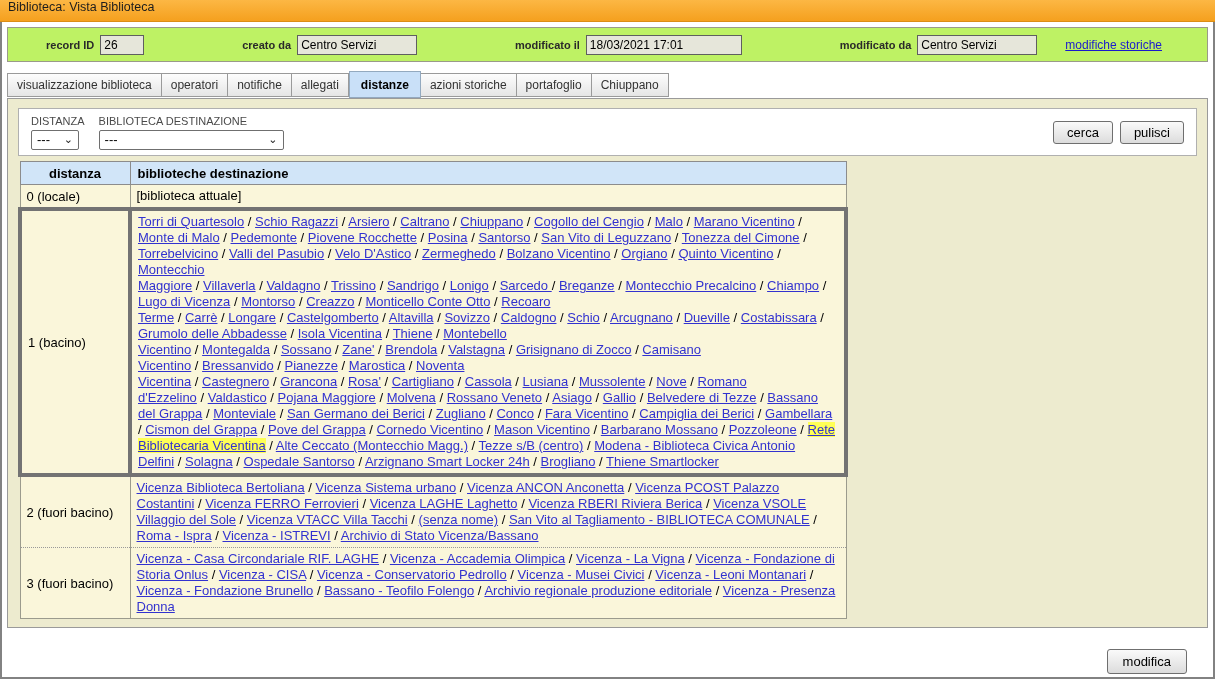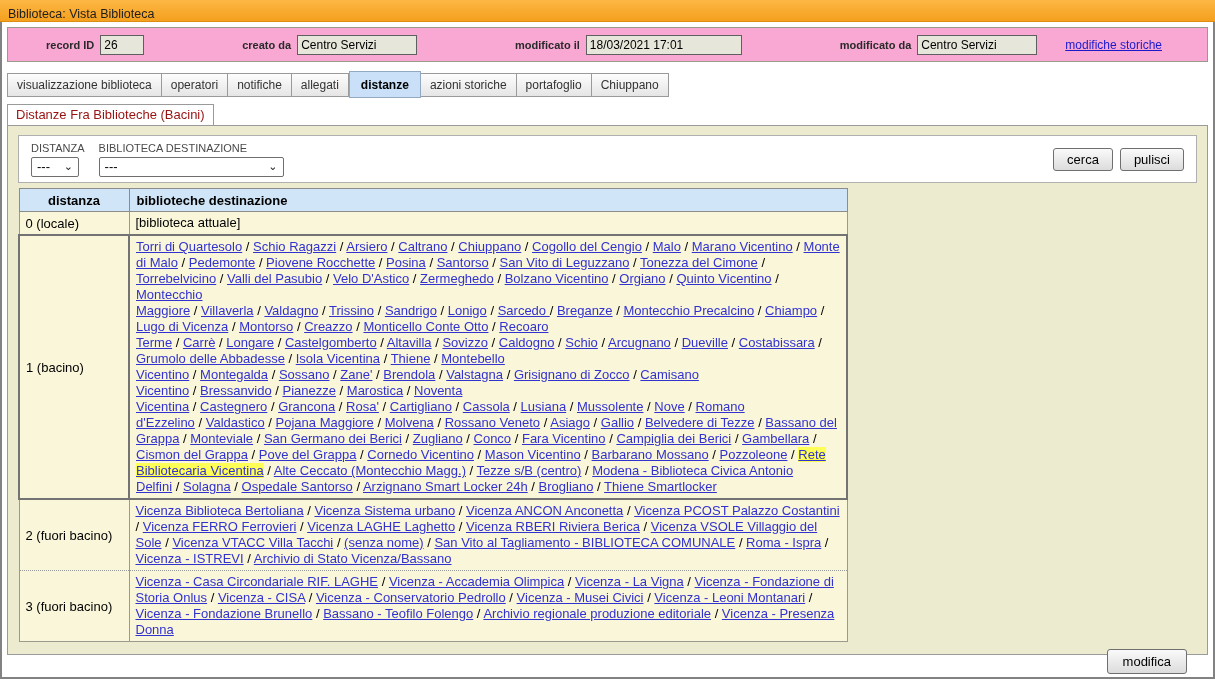--- a/index.html
+++ b/index.html
@@ -1,27 +1,27 @@
 <!DOCTYPE html>
 <html><head>
 <meta charset="utf-8">
 <style>
   html,body{margin:0;padding:0;background:#ffffff;font-family:"Liberation Sans",sans-serif;}
   .window{position:relative;width:1215px;height:680px;overflow:hidden;background:#fff;}
 
   
   .titlebar{height:22px;background:linear-gradient(#fcb744,#f5a01e);border-bottom:1px solid #db8d14;
-    display:flex;align-items:flex-end;padding-left:8px;box-sizing:border-box;}
+    display:flex;align-items:flex-start;padding-left:8px;box-sizing:border-box;}
   .titlebar span{font-size:12.5px;color:#1d1d1d;}
 
   
   .frame{position:relative;height:657px;border:2px solid #828282;border-top:none;box-sizing:border-box;background:#fff;overflow:hidden;}
 
   
-  .recordbar{margin:5px 5px 0 5px;height:35px;background:#f9a8d4;border:1px solid #9a9a8a;
+  .recordbar{margin:5px 5px 0 5px;height:35px;background:#bef264;border:1px solid #9a9a8a;
     display:flex;align-items:center;box-sizing:border-box;}
   .rfields{display:flex;flex:1;justify-content:space-between;padding:0 28px 0 38px;align-items:center;}
   .fielditem{display:flex;align-items:center;}
   .flbl{font-size:11px;font-weight:bold;color:#2a2a2a;margin-right:6px;white-space:nowrap;}
   .fval{display:inline-block;background:#e6e6da;border:1px solid #5f5f5f;font-size:12px;color:#000;
     padding:2px 3px;height:14px;line-height:14px;white-space:nowrap;overflow:hidden;box-sizing:content-box;}
   .hlink{font-size:12px;color:#1a1acd;text-decoration:underline;margin-right:45px;white-space:nowrap;cursor:pointer;}
 
   
   .tabs{display:flex;align-items:center;margin:9px 0 0 5px;}
@@ -51,21 +51,21 @@
 
   
   .dtable{margin:3px 10px;border-collapse:collapse;width:830px;table-layout:fixed;}
   .dtable th{background:#d1e5f8;border:1px solid #8c8c8c;font-size:13px;font-weight:bold;color:#000;
     text-align:left;padding:3px 7px;height:16px;}
   .dtable th.c1{width:95px;text-align:center;}
   .dtable td{background:#faf6da;border:1px solid #9b9b8d;font-size:13px;color:#000;padding:3px 6px;vertical-align:middle;}
   .dtable td.c1{white-space:nowrap;}
   .dtable td.c2{line-height:16px;}
   tr.r0 td{border-bottom-color:#cc0000;}
-  tr.r1 td{border:2px solid #737373;}
+  tr.r1 td{border:4px solid #737373;}
   tr.r2 td{border-bottom:1px dotted #999;}
   tr.r3 td{border-top:1px dotted #999;}
   .dlink{color:#3232cf;text-decoration:underline;cursor:pointer;}
   .dlink.hl{background:#ffff55;}
 
   
   .modifica{position:absolute;right:26px;bottom:3px;padding:4px 15px;}
 </style>
 </head>
 <body>
@@ -102,21 +102,20 @@
         <div class="tab">visualizzazione biblioteca</div>
         <div class="tab">operatori</div>
         <div class="tab">notifiche</div>
         <div class="tab">allegati</div>
         <div class="tab active">distanze</div>
         <div class="tab">azioni storiche</div>
         <div class="tab">portafoglio</div>
         <div class="tab">Chiuppano</div>
       </div>
 
-    <div class="section-label">Distanze Fra Biblioteche (Bacini)</div>
     <div class="panel">
 
       <div class="filterbox">
         <div class="fgroup">
           <div class="flabel">DISTANZA</div>
           <div class="fselect w1">
             <span>---</span>
             <span class="chev">⌄</span>
           </div>
         </div>

